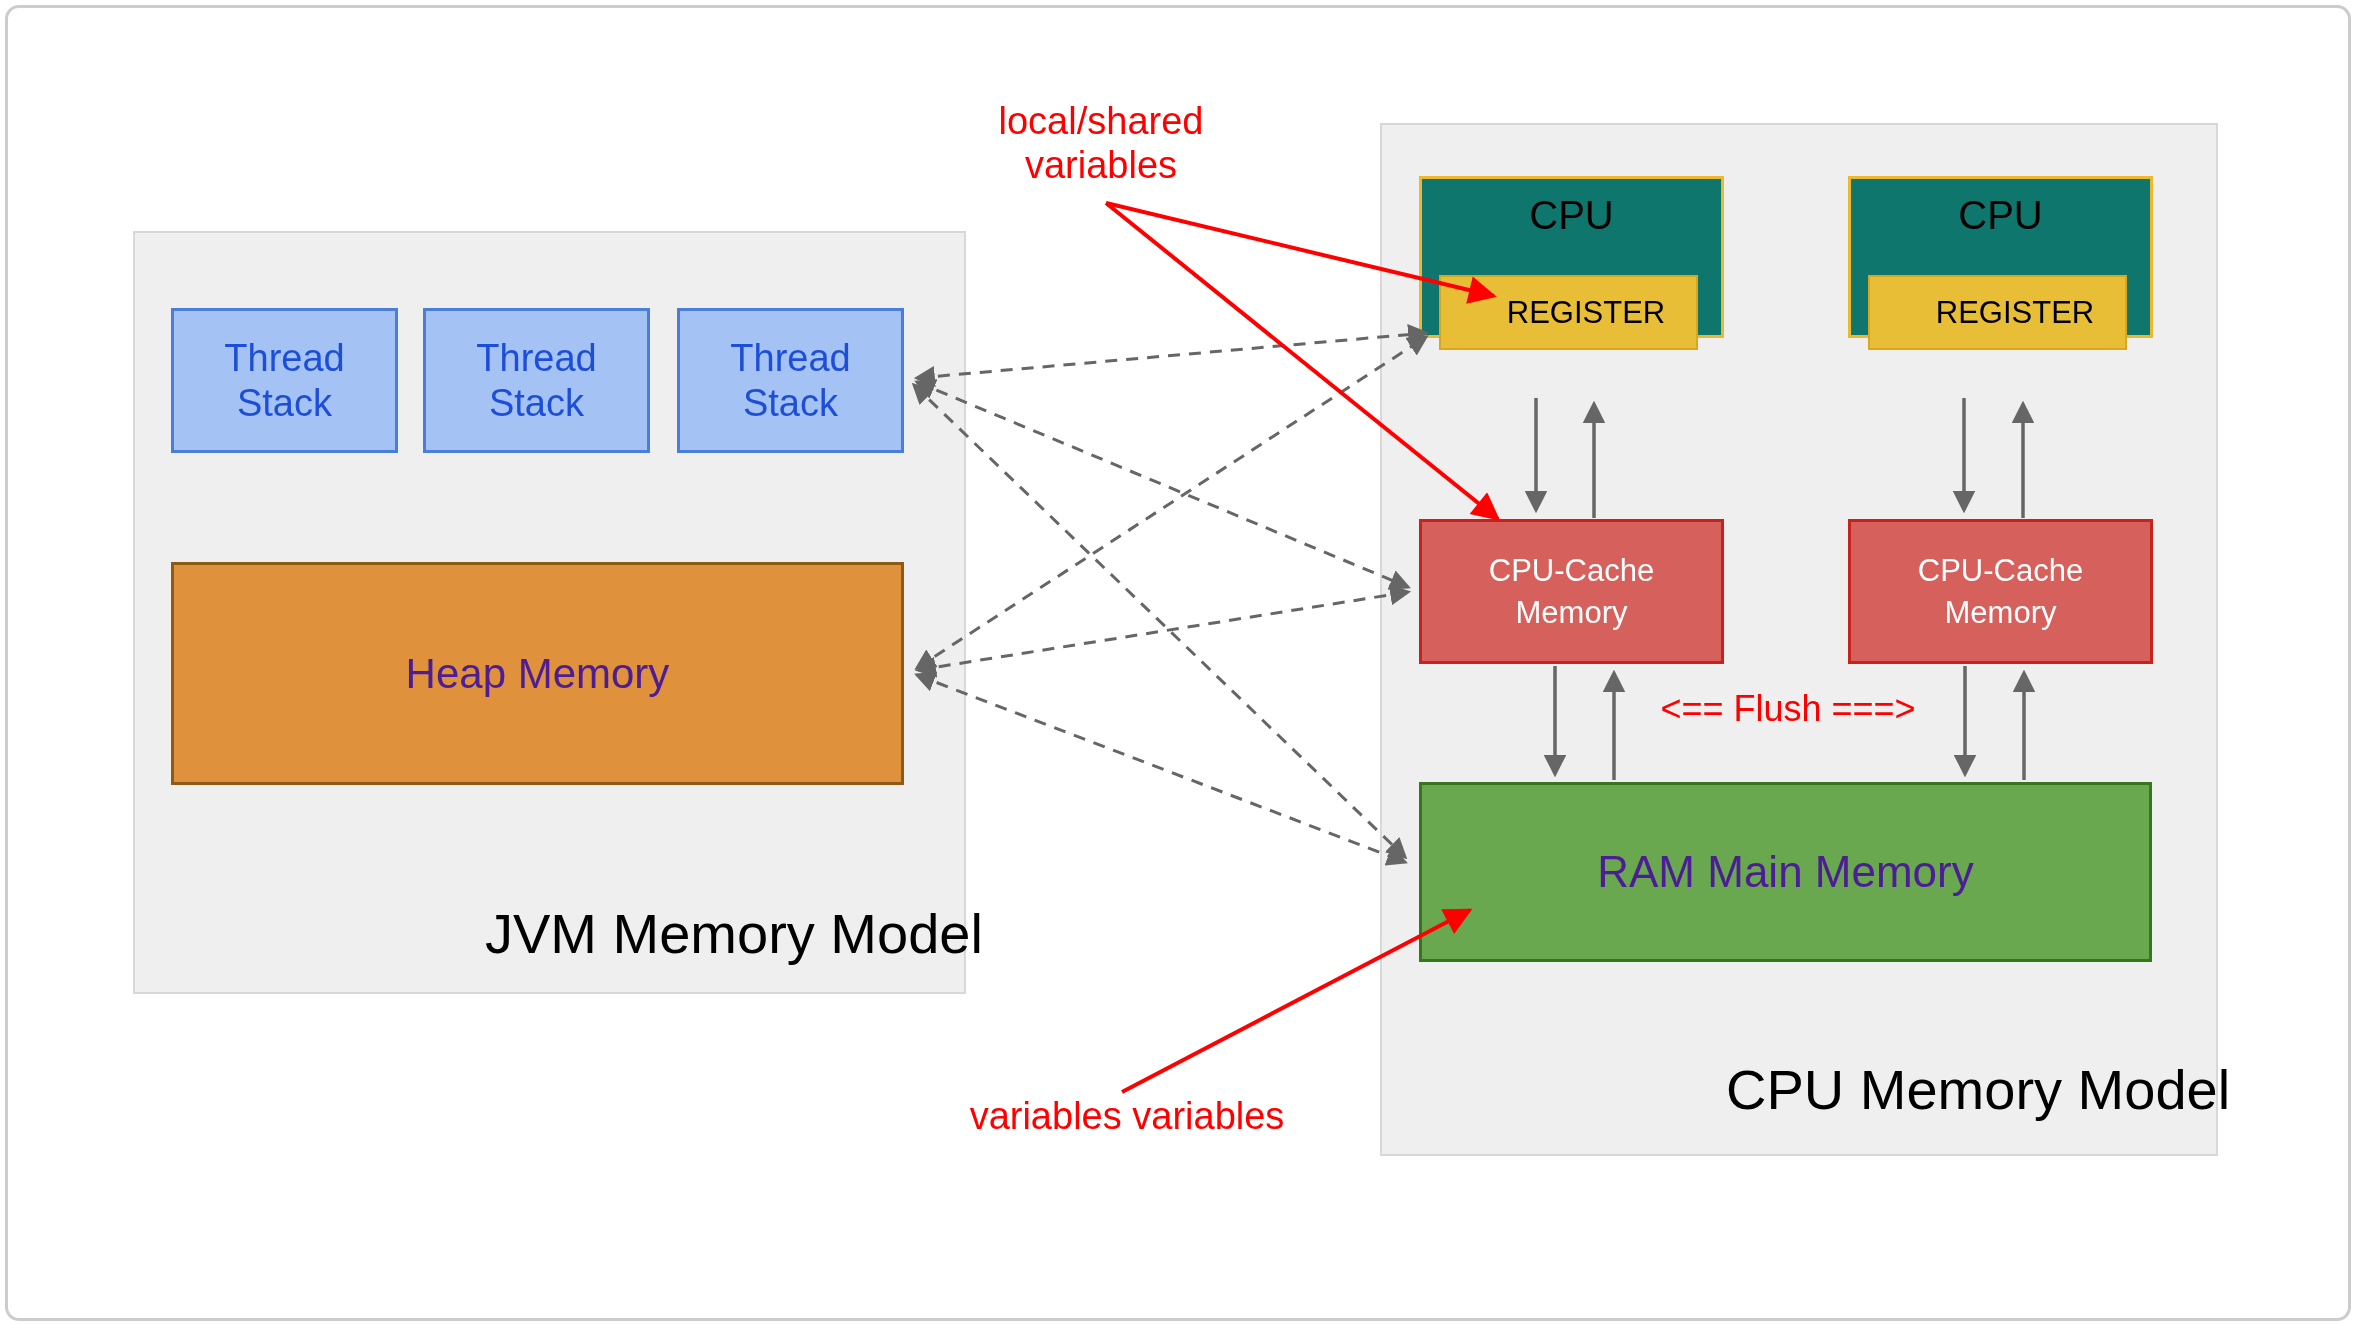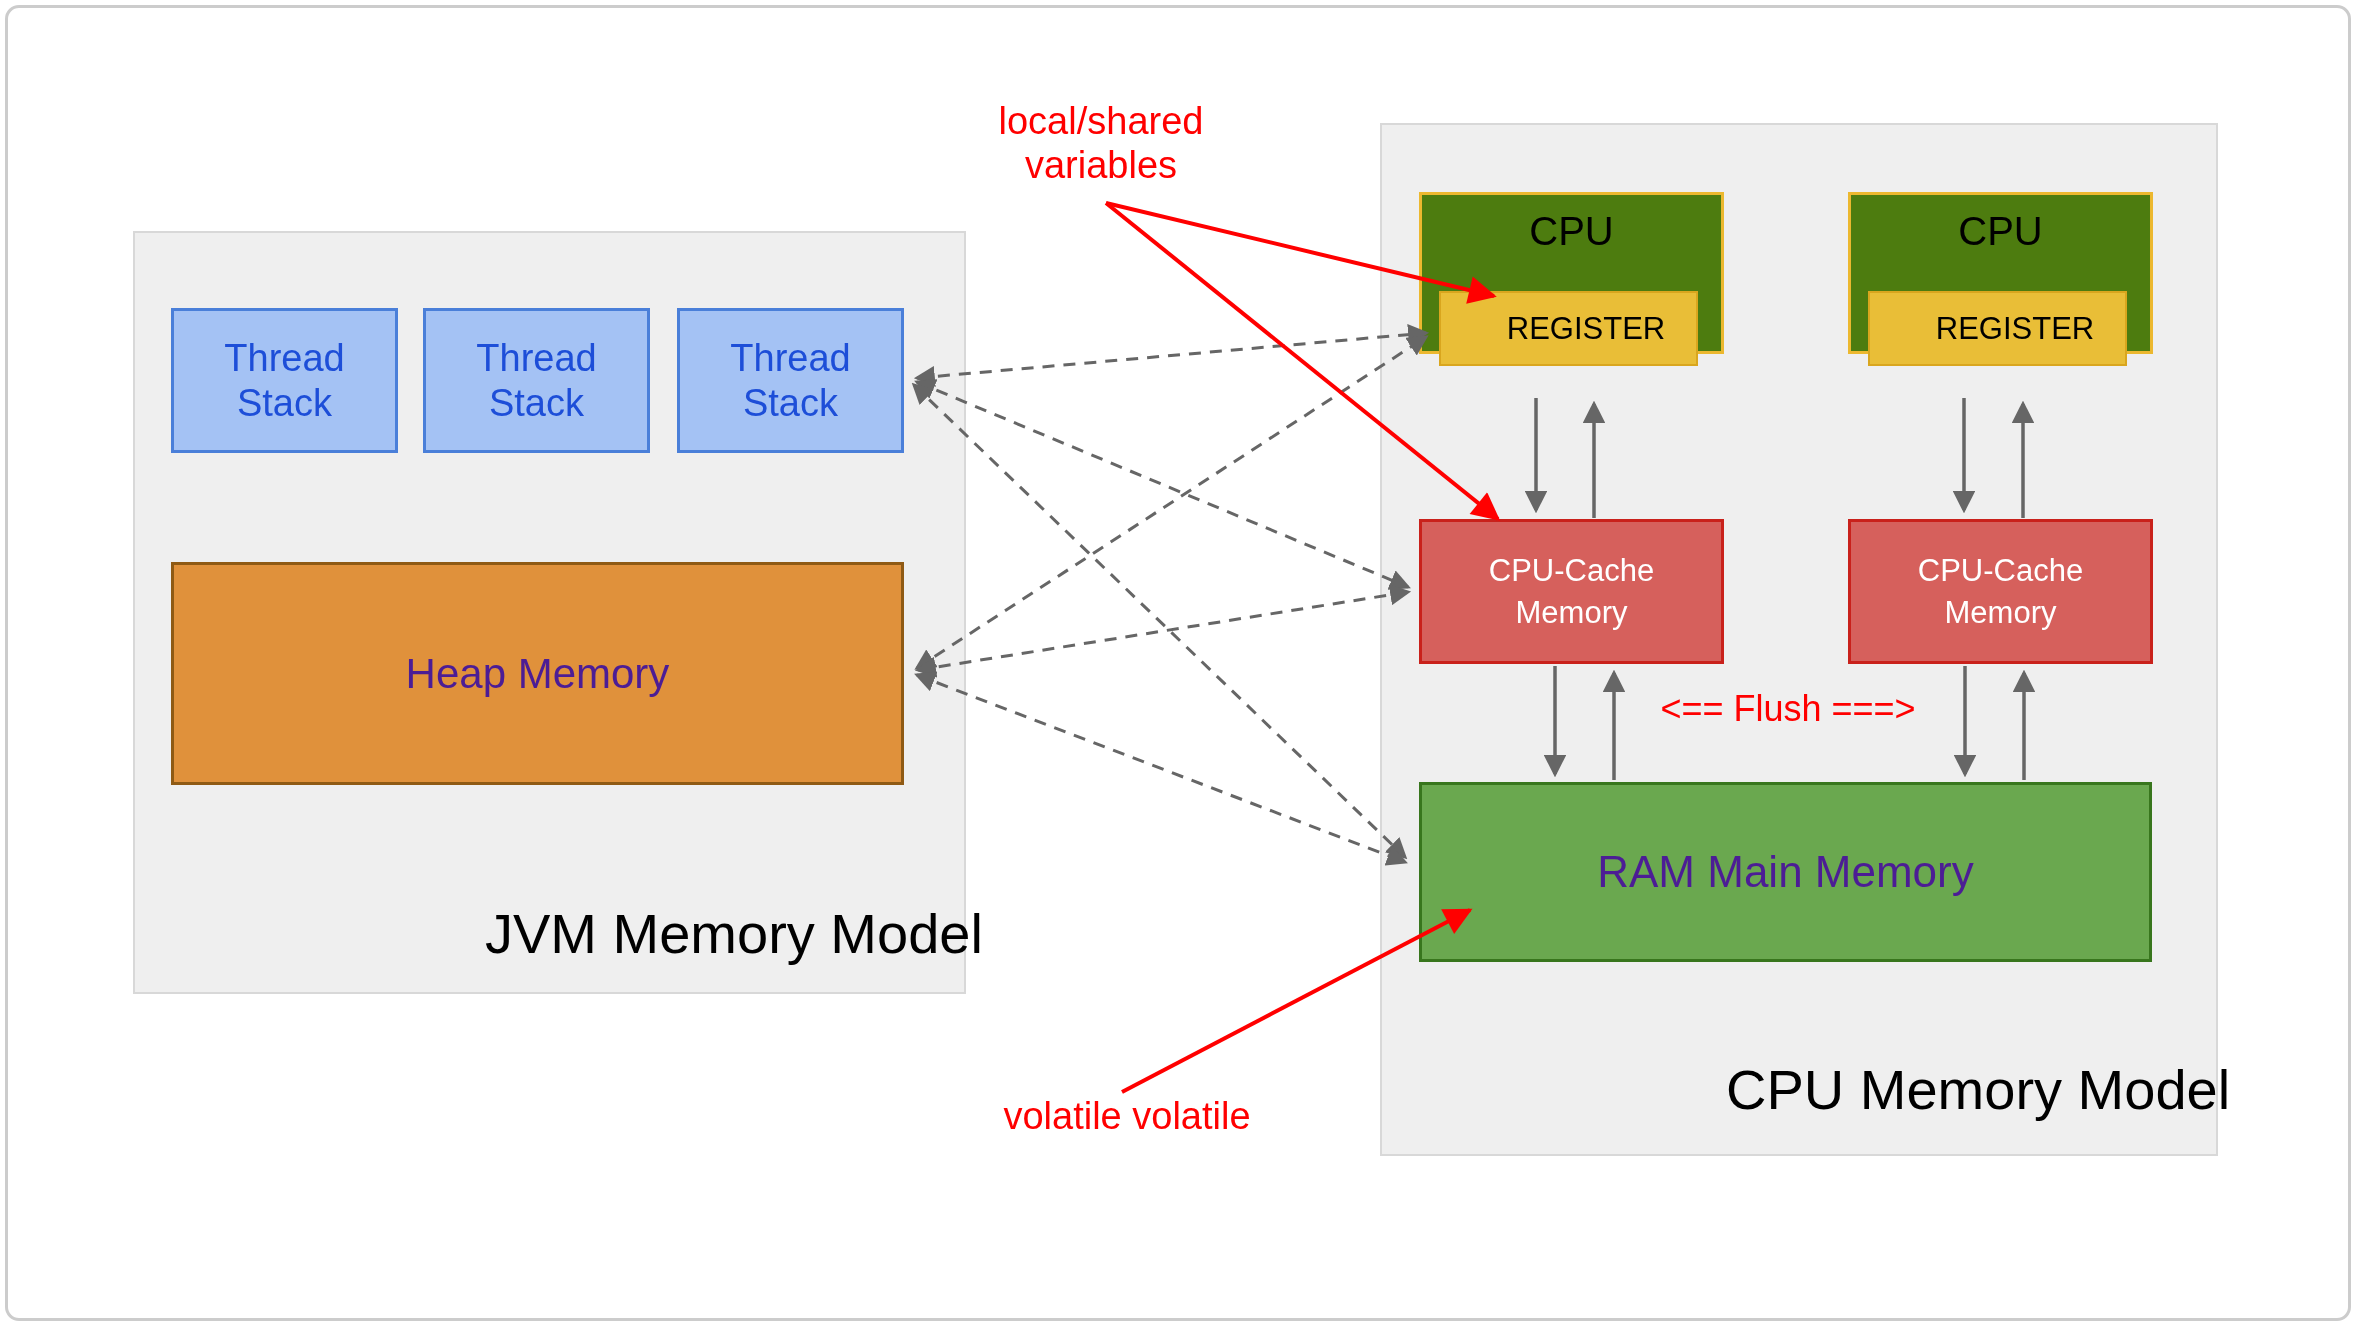--- a/index.html
+++ b/index.html
@@ -18,21 +18,21 @@
   .box{position:absolute;display:flex;align-items:center;justify-content:center;text-align:center;box-sizing:border-box;}
 
   .thread-stack{width:227px;height:145px;top:308px;background:#a4c2f4;border:3px solid #4a7fd9;
     font-size:38px;line-height:45px;color:#1d4ed8;}
   #ts1{left:171px;} #ts2{left:423px;} #ts3{left:677px;}
   .thread-stack span{display:block;width:140px;}
 
   #heap{left:171px;top:562px;width:733px;height:223px;background:#e0913b;border:3px solid #8f5a14;
     font-size:42px;color:#4c1d95;}
 
-  .cpu-box{top:192px;width:305px;height:162px;background:#4d7c0f;border:3px solid #ecb82f;}
+  .cpu-box{top:176px;width:305px;height:162px;background:#0f766e;border:3px solid #ecb82f;}
   #cpu1{left:1419px;} #cpu2{left:1848px;}
   .cpu-label{position:absolute;left:0;top:14px;width:100%;text-align:center;font-size:40px;color:#000000;}
   .register{position:absolute;left:17px;top:96px;width:259px;height:75px;background:#e9be37;border:2px solid #d9a61e;
     display:flex;align-items:center;justify-content:center;font-size:31px;color:#000000;box-sizing:border-box;padding-left:35px;}
 
   .cache-box{top:519px;width:305px;height:145px;background:#d6605c;border:3px solid #c9211b;
     font-size:31px;line-height:42px;color:#ffffff;}
   #cache1{left:1419px;} #cache2{left:1848px;}
   .cache-box span{display:block;width:200px;}
 
@@ -94,21 +94,21 @@
   </div>
 
   <div class="box" id="ram">
     <span>RAM Main Memory</span>
   </div>
 
   <div class="red-label" id="local-shared">
     <span>local/shared</span>
     <span>variables</span>
   </div>
-  <div class="red-label" id="volatile">volatile volatile</div>
+  <div class="red-label" id="volatile">variables variables</div>
   <div class="red-label" id="flush">&lt;== Flush ===&gt;</div>
 
   <svg id="arrows" viewBox="0 0 2354 1324" xmlns="http://www.w3.org/2000/svg">
     <defs>
       <marker id="mg" viewBox="0 0 10 10" refX="8.5" refY="5" markerWidth="6.5" markerHeight="6.5" orient="auto-start-reverse">
         <path d="M0,0 L10,5 L0,10 z" fill="#666666"></path>
       </marker>
       <marker id="mgs" viewBox="0 0 10 10" refX="8.5" refY="5" markerWidth="7" markerHeight="7" orient="auto-start-reverse">
         <path d="M0,0 L10,5 L0,10 z" fill="#666666"></path>
       </marker>

